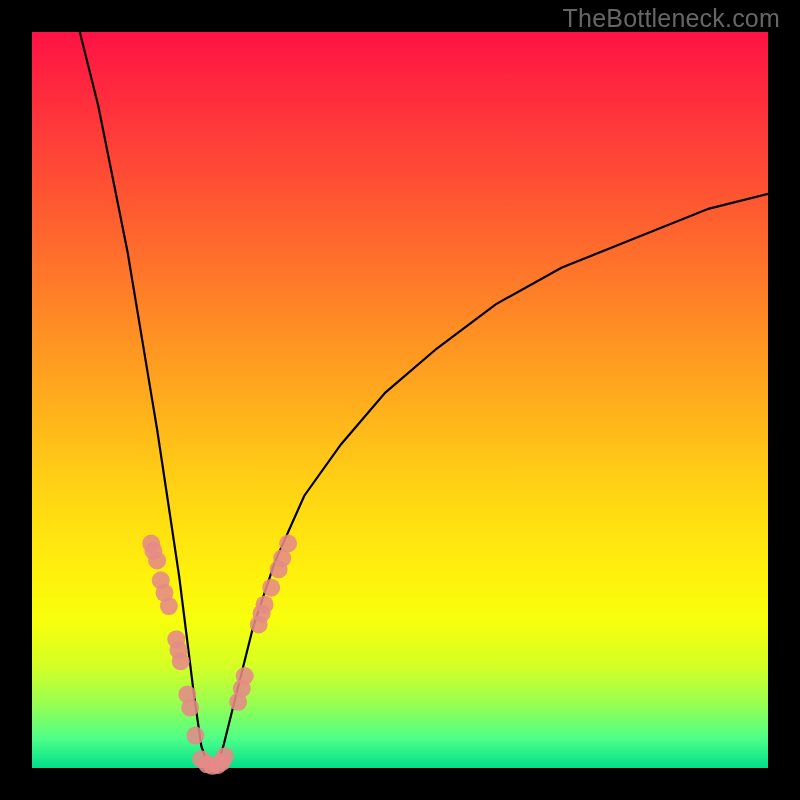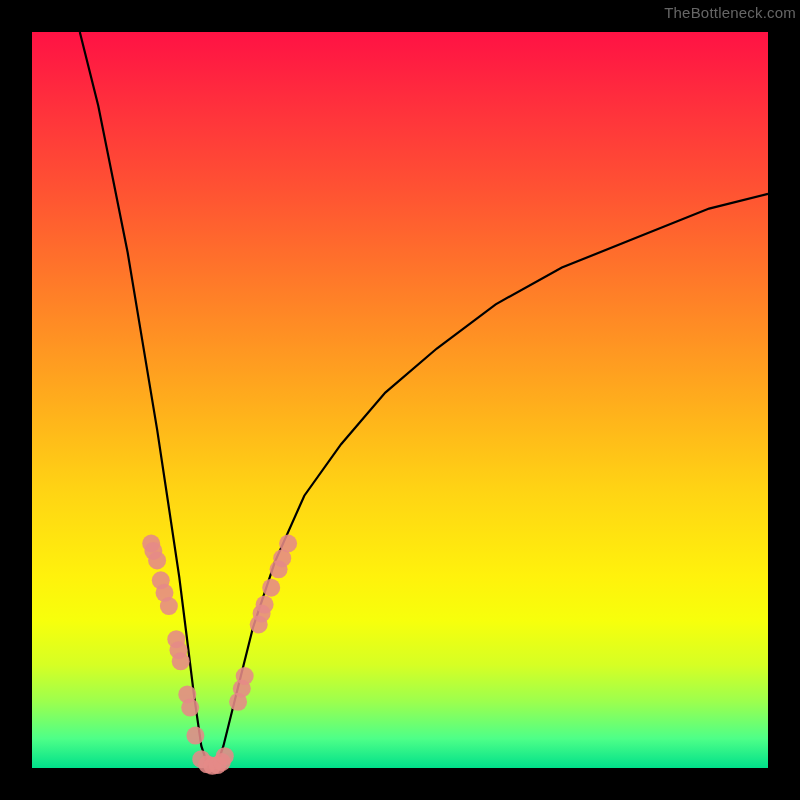--- a/index.html
+++ b/index.html
@@ -33,23 +33,23 @@
       #fff20c 74%,
       #f7ff0c 80%,
       #d6ff24 86%,
       #9cff4e 91%,
       #4eff88 96%,
       #00e08a 100%);
   }
   .watermark {
     position: absolute;
     top: 4px;
-    right: 4px;
+    right: 20px;
     color: #666;
-    font-size: 15px;
+    font-size: 25px;
     letter-spacing: 0.2px;
     user-select: none;
   }
   svg.curve {
     position: absolute;
     left: 0;
     top: 0;
     width: 736px;
     height: 736px;
     overflow: visible;

